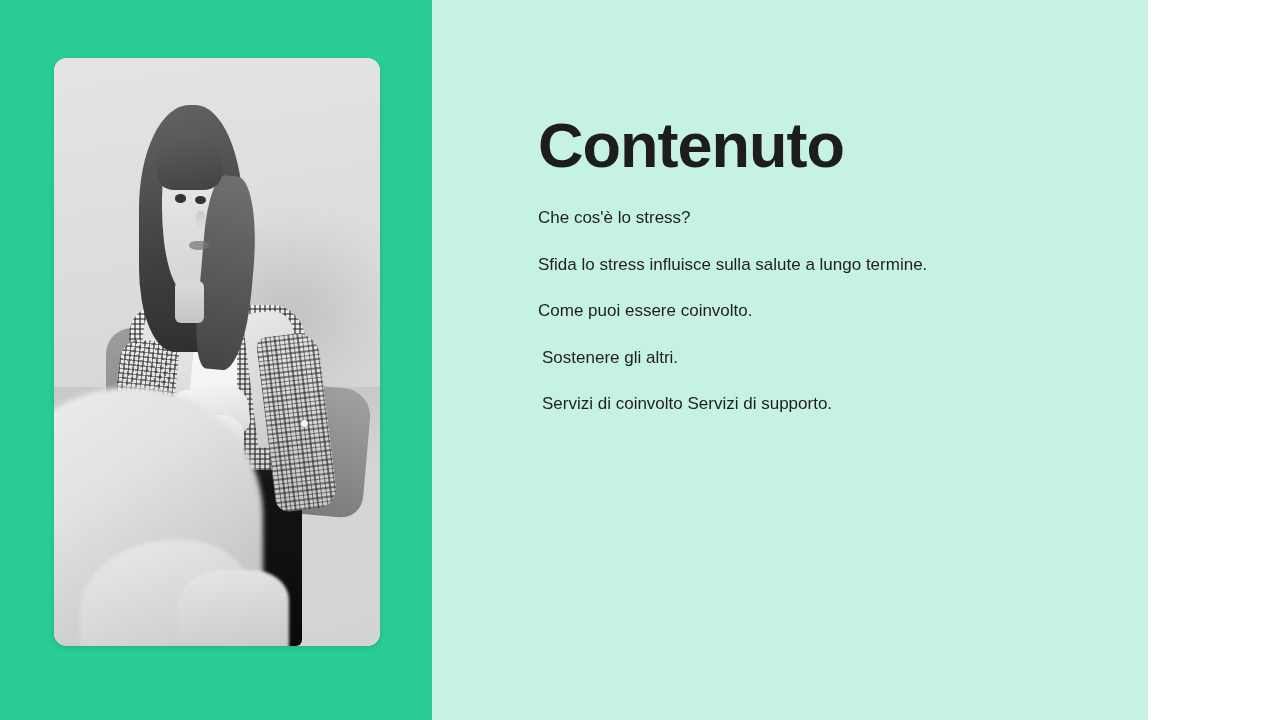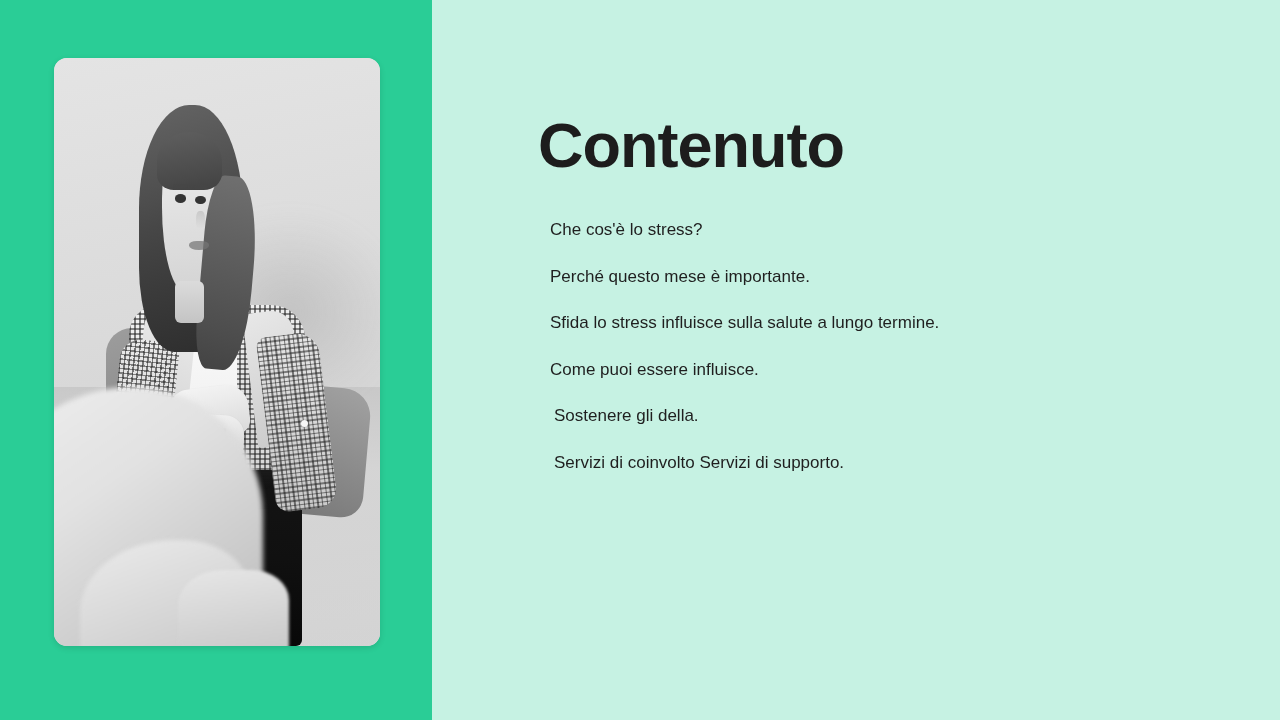--- a/index.html
+++ b/index.html
@@ -6,21 +6,21 @@
     margin: 0;
     padding: 0;
     background: #ffffff;
   }
   body {
     font-family: "Liberation Sans", sans-serif;
   }
 
   #slide {
     position: relative;
-    width: 1280px;
+    width: 1148px;
     height: 720px;
     overflow: hidden;
     background: #a3a3a3;
   }
 
   
   .left-panel {
     position: absolute;
     left: 0;
     top: 0;
@@ -434,21 +434,21 @@
     letter-spacing: -1px;
     color: #1d1d1d;
     line-height: 1.05;
   }
 
   .bullet-list {
     position: absolute;
     left: 106px;
     top: 209px;
     width: 640px;
-    margin: 12px;
+    margin: 0;
     padding: 0;
     list-style: none;
   }
   .bullet-item {
     font-family: "Liberation Sans", sans-serif;
     font-size: 17px;
     font-weight: normal;
     color: #1f1f1f;
     line-height: 1;
     height: 46.6px;
@@ -515,22 +515,21 @@
     </div>
 
   </div>
 
   <div class="content">
 
     <h1 class="title">Contenuto</h1>
 
     <ul class="bullet-list">
       <li class="bullet-item">Che cos'è lo stress?</li>
-      <li class="bullet-item">Perché questo mese è importante.</li>
       <li class="bullet-item">Sfida lo stress influisce sulla salute a lungo termine.</li>
-      <li class="bullet-item">Come puoi essere influisce.</li>
-      <li class="bullet-item indented">Sostenere gli della.</li>
+      <li class="bullet-item">Come puoi essere coinvolto.</li>
+      <li class="bullet-item indented">Sostenere gli altri.</li>
       <li class="bullet-item indented">Servizi di coinvolto Servizi di supporto.</li>
     </ul>
 
   </div>
 
 </div>
 
 </body></html>

